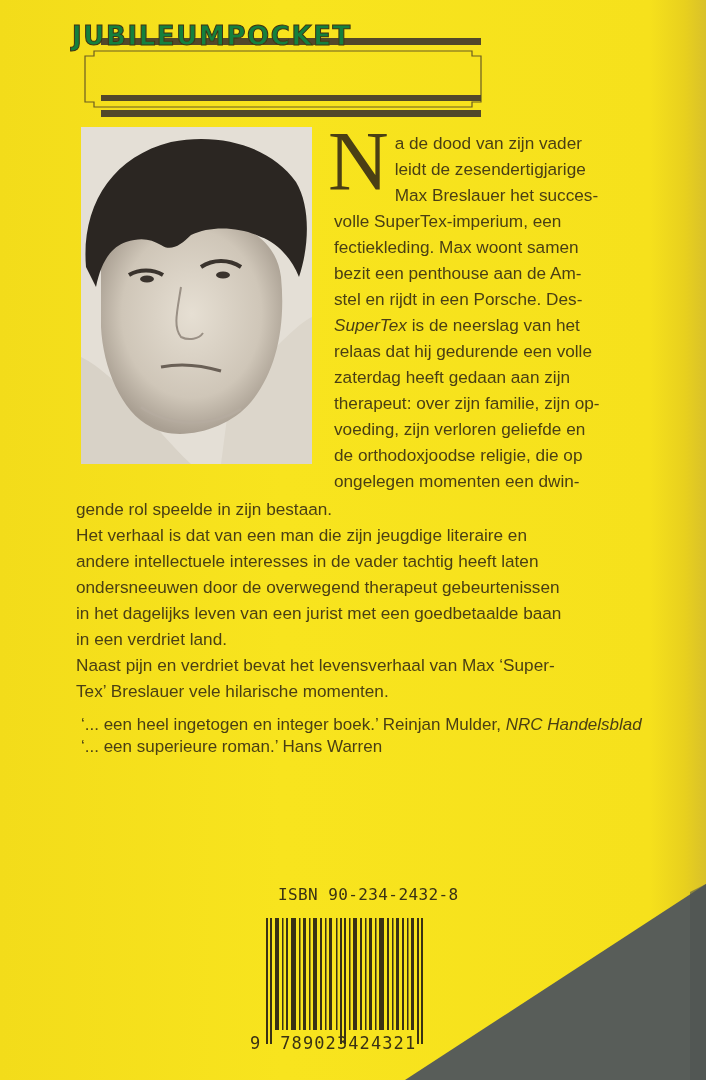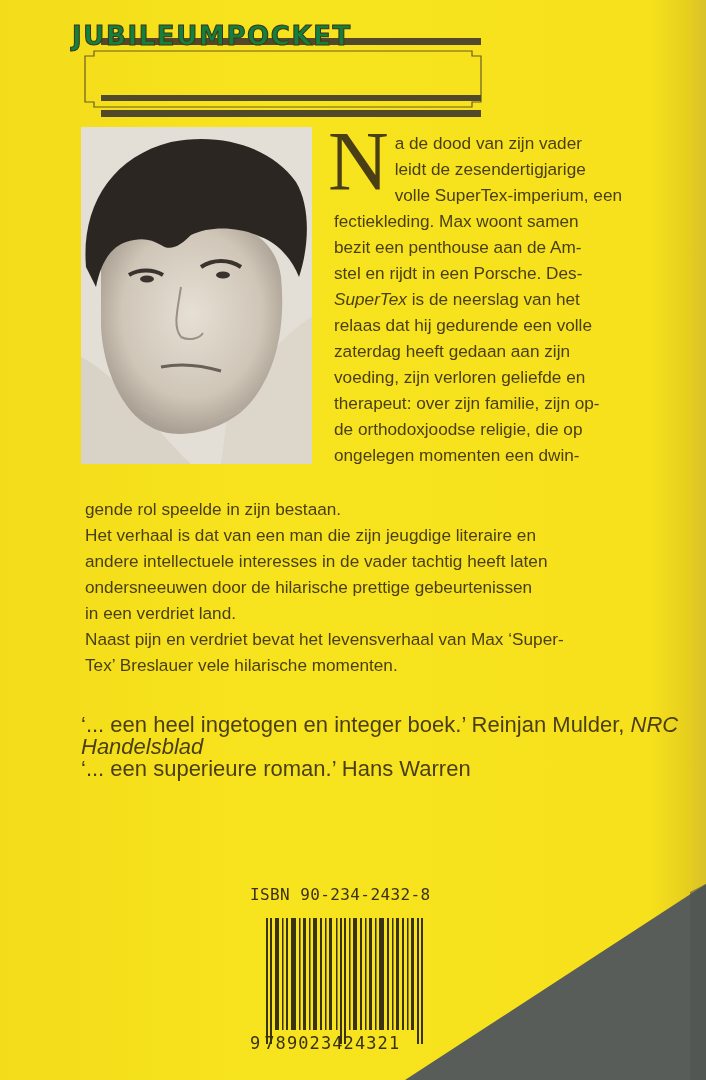--- a/index.html
+++ b/index.html
@@ -43,43 +43,43 @@
   .intro {
     position: absolute; left: 330px; top: 128px; width: 358px;
     text-align: justify;
   }
   .dropcap {
     float: left; font-family: "Liberation Serif", serif; font-size: 84px;
     line-height: 64px; height: 64px; margin: 2px 6px 0 -2px; color: #4a3f14;
   }
   .intro p, .full p { margin: 4px; }
   .full {
-    position: absolute; left: 81px; top: 494px; width: 607px;
+    position: absolute; left: 72px; top: 494px; width: 607px;
     text-align: justify;
   }
   .quotes {
     position: absolute; left: 81px; top: 714px; width: 607px;
-    font-size: 22px; line-height: 22px;
+    font-size: 17px; line-height: 22px;
   }
   .quotes p { margin: 0; }
   .it { font-style: italic; }
   
   .corner { position: absolute; inset: 0; pointer-events: none; }
   
   .isbn {
-    position: absolute; left: 250px; top: 885px;
+    position: absolute; left: 278px; top: 885px;
     font-family: "DejaVu Sans Mono", monospace; font-size: 16px; color: #3a3214;
     letter-spacing: 0.4px;
   }
   .barcode { position: absolute; left: 266px; top: 918px; width: 158px; height: 126px; }
   .barnum {
     position: absolute; left: 250px; top: 1033px;
     font-family: "DejaVu Sans Mono", monospace; font-size: 17px; color: #3a3214;
   }
-  .barnum span.main { margin-left: 4px; letter-spacing: 1.1px; }
+  .barnum span.main { margin-left: 20px; letter-spacing: 1.1px; }
 </style>
 </head>
 <body>
 
 <div class="cover"></div>
 
 <div class="banner">
   <div class="bar top"></div>
   <div class="plate">
     <svg width="402" height="58" viewBox="0 0 402 58">
@@ -118,38 +118,40 @@
     <path d="M80 240 C100 236 120 238 140 244" stroke="#6a6056" stroke-width="3" fill="none"></path>
 
     <path d="M60 280 C90 300 130 300 160 282" stroke="#b5ab9f" stroke-width="3" fill="none"></path>
   </svg>
 </div>
 
 <div class="intro body-text">
   <span class="dropcap">N</span>
   <p>a de dood van zijn vader</p>
   <p>leidt de zesendertigjarige</p>
+  <p>Max Breslauer het succes-</p>
   <p>volle SuperTex-imperium, een</p>
   <p>fectiekleding. Max woont samen</p>
   <p>bezit een penthouse aan de Am-</p>
   <p>stel en rijdt in een Porsche. Des-</p>
   <p><span class="it">SuperTex</span><span> is de neerslag van het</span></p>
   <p>relaas dat hij gedurende een volle</p>
   <p>zaterdag heeft gedaan aan zijn</p>
+  <p>therapeut: over zijn familie, zijn op-</p>
   <p>voeding, zijn verloren geliefde en</p>
-  <p>therapeut: over zijn familie, zijn op-</p>
   <p>de orthodoxjoodse religie, die op</p>
   <p>ongelegen momenten een dwin-</p>
 </div>
 
 <div class="full body-text">
   <p>gende rol speelde in zijn bestaan.</p>
   <p>Het verhaal is dat van een man die zijn jeugdige literaire en</p>
   <p>andere intellectuele interesses in de vader tachtig heeft laten</p>
-  <p>ondersneeuwen door de hilarische prettige gebeurtenissen</p>
+  <p>ondersneeuwen door de overwegend therapeut gebeurtenissen</p>
+  <p>in het dagelijks leven van een jurist met een goedbetaalde baan</p>
   <p>in een verdriet land.</p>
   <p>Naast pijn en verdriet bevat het levensverhaal van Max ‘Super-</p>
   <p>Tex’ Breslauer vele hilarische momenten.</p>
 </div>
 
 <div class="quotes">
   <p><span>‘... een heel ingetogen en integer boek.’ Reinjan Mulder, </span><span class="it">NRC Handelsblad</span></p>
   <p>‘... een superieure roman.’ Hans Warren</p>
 </div>
 

